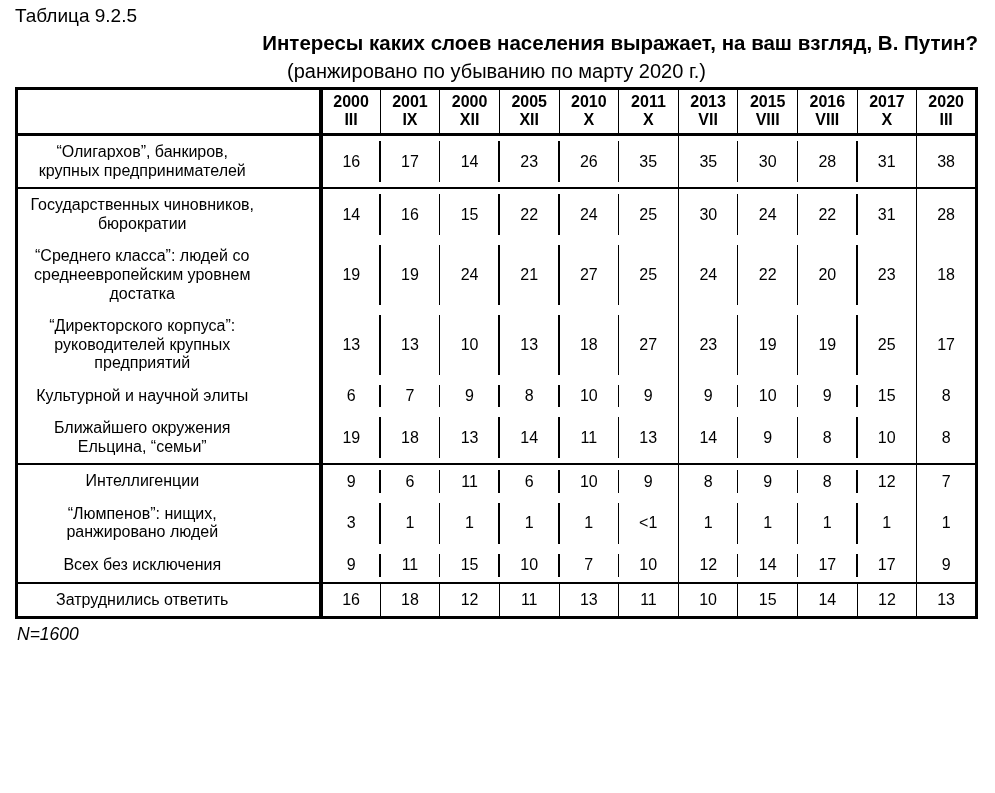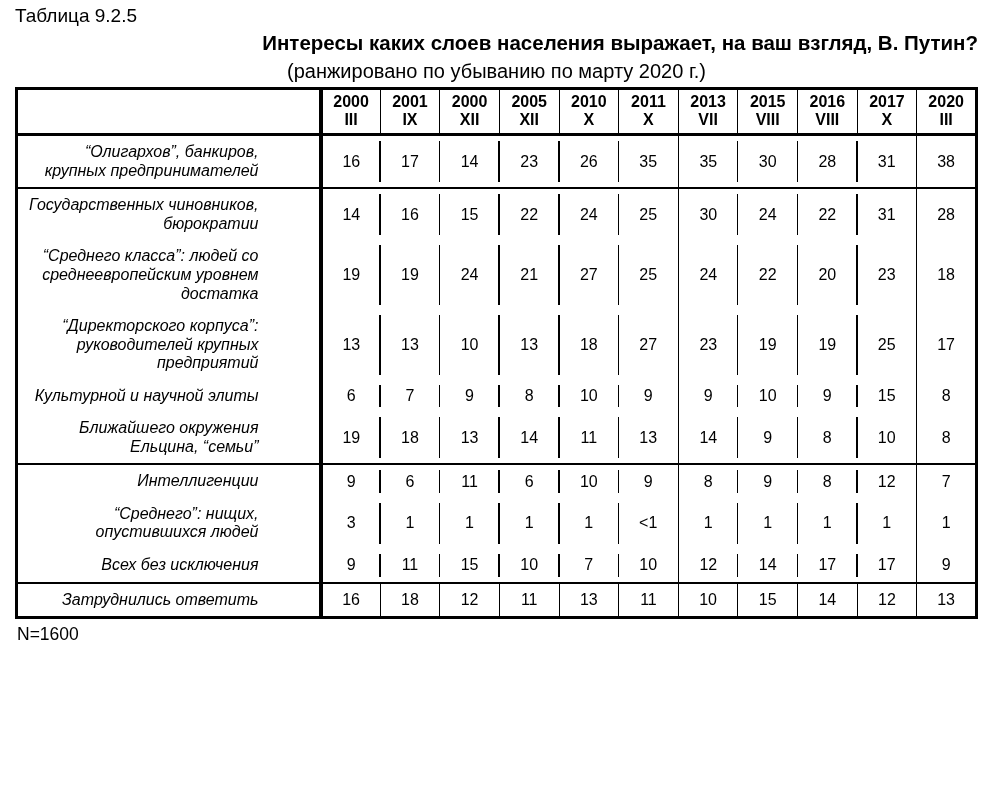--- a/index.html
+++ b/index.html
@@ -50,42 +50,42 @@
   }
   thead th.corner { border-left: none; }
   tbody td {
     font-size: 16px;
     vertical-align: middle;
     text-align: center;
     position: relative;
     padding: 7px 0;
   }
   tbody td.label {
-    text-align: right;
+    text-align: center;
     padding: 7px 60px 7px 8px;
     line-height: 1.16;
-    font-style: italic;
   }
   
   .first-data { border-left: 4px solid #000 !important; }
   
   td.cont { border-left: 1.5px solid #000; }
   
   td.seg::before {
     content: "";
     position: absolute;
     left: -1px; top: 5px; bottom: 5px;
     width: 1.5px;
     background: #000;
   }
   tr.divider > td { border-bottom: 2px solid #000; }
 
   .footnote {
     margin: 5px 16px 0 17px;
     font-size: 17.5px;
+    font-style: italic;
   }
 </style>
 </head>
 <body>
 
 <div class="page">
   <div class="caption">Таблица 9.2.5</div>
   <div class="title">Интересы каких слоев населения выражает, на ваш взгляд, В. Путин?</div>
   <div class="subtitle">(ранжировано по убыванию по марту 2020 г.)</div>
 
@@ -246,21 +246,21 @@
           <td class="num seg">6</td>
           <td class="num seg">10</td>
           <td class="num seg">9</td>
           <td class="num cont">8</td>
           <td class="num seg">9</td>
           <td class="num seg">8</td>
           <td class="num seg">12</td>
           <td class="num cont">7</td>
         </tr>
         <tr>
-          <td class="label">“Среднего”: нищих, опустившихся людей</td>
+          <td class="label">“Люмпенов”: нищих, ранжировано людей</td>
           <td class="num first-data">3</td>
           <td class="num seg">1</td>
           <td class="num seg">1</td>
           <td class="num seg">1</td>
           <td class="num seg">1</td>
           <td class="num seg">&lt;1</td>
           <td class="num cont">1</td>
           <td class="num seg">1</td>
           <td class="num seg">1</td>
           <td class="num seg">1</td>

